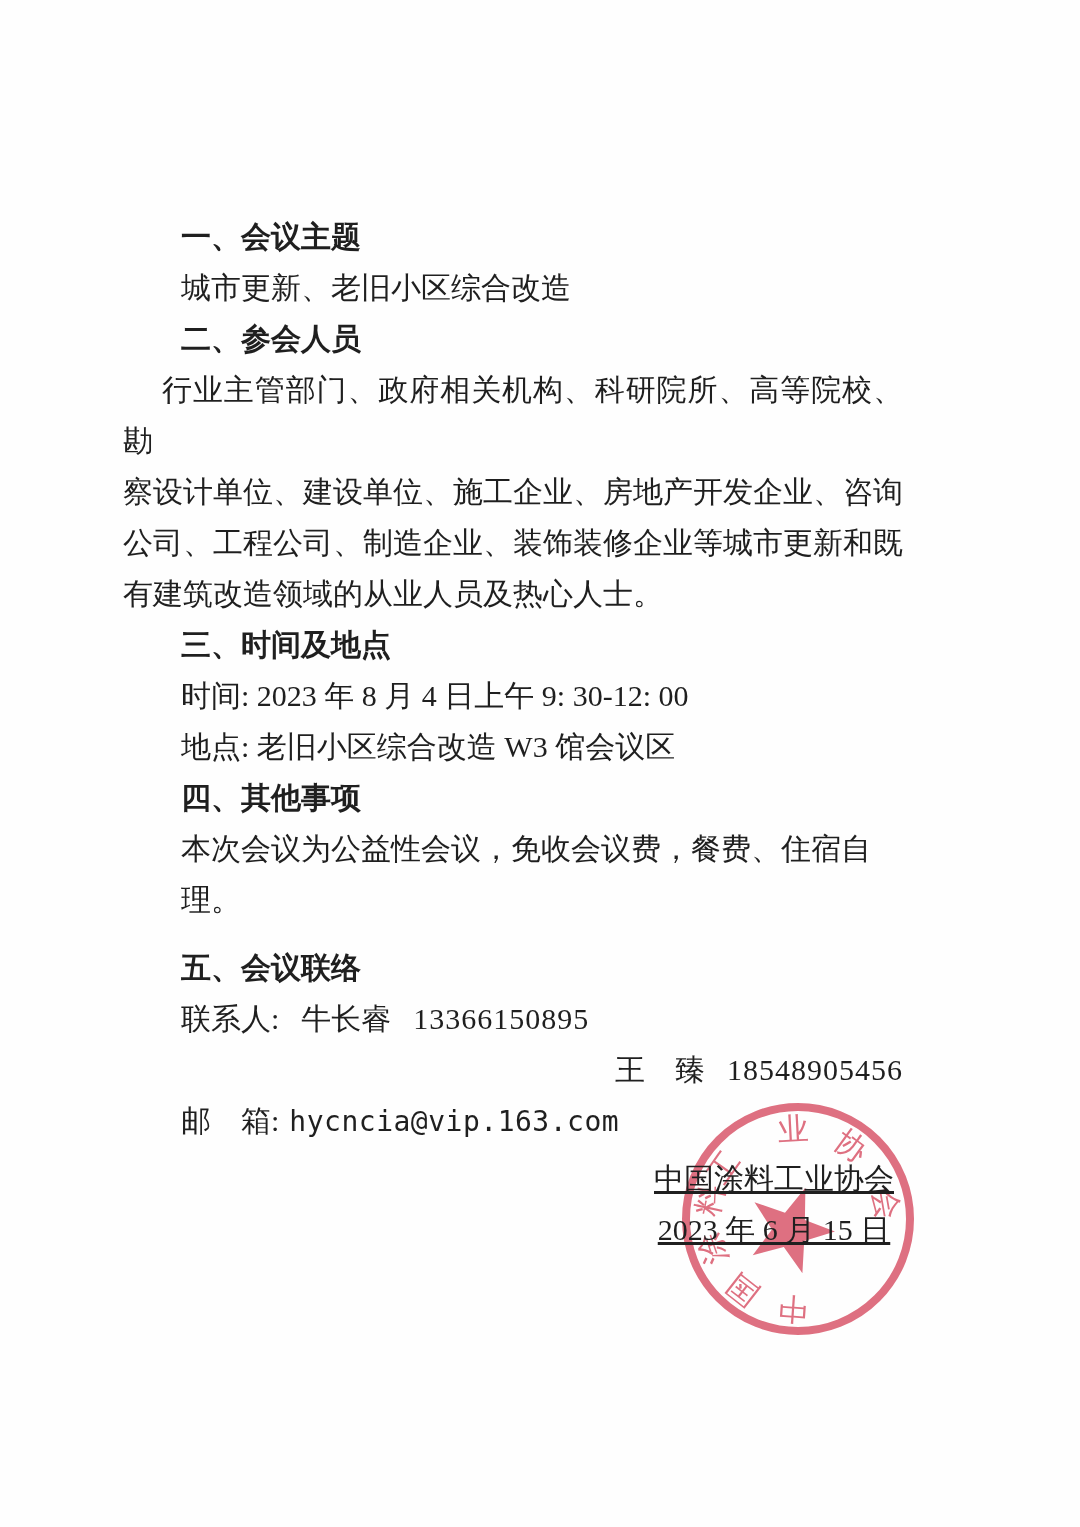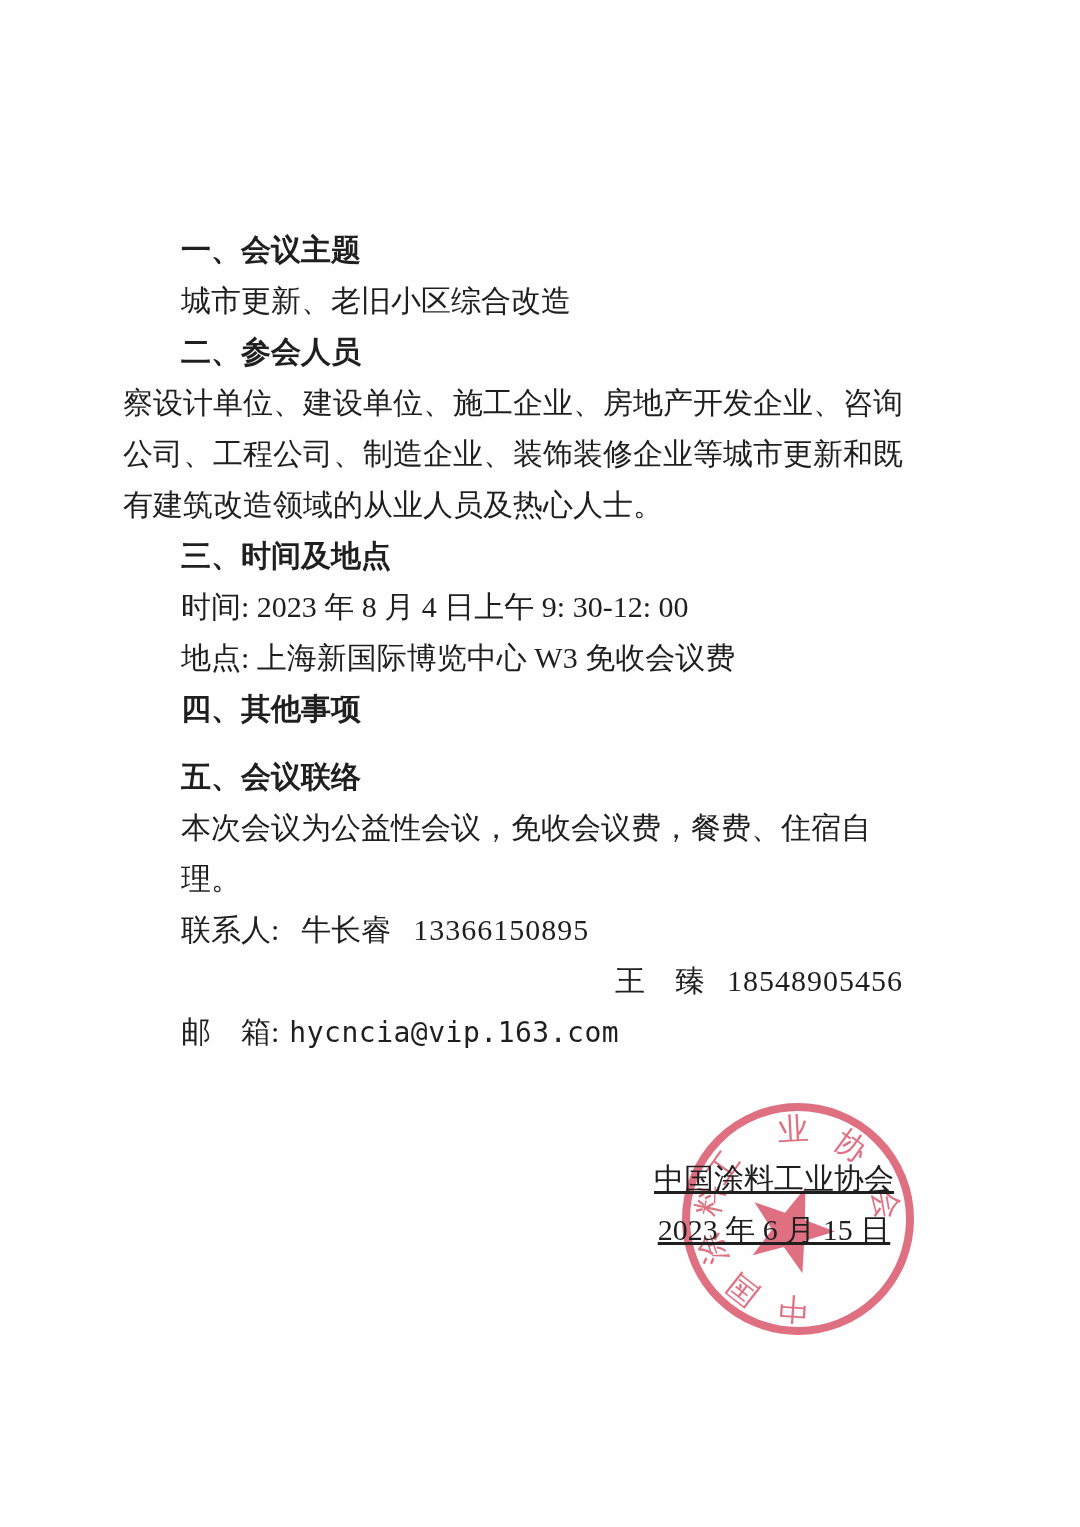--- a/index.html
+++ b/index.html
@@ -7,21 +7,21 @@
   body {
     width:1080px; height:1527px;
     background:#fefefe;
     position:relative;
     overflow:hidden;
     font-family:"Liberation Serif", serif;
     color:#1f1f1f;
   }
   .doc {
     position:absolute;
-    left:123px; top:224px;
+    left:123px; top:211px;
     width:780px;
     font-size:30px;
     line-height:51px;
     z-index:2;
   }
   .line { min-height:51px; }
   .heading { font-weight:bold; }
   .indent { padding-left:58px; }
   .p-indent { text-indent:39px; }
   .justify { text-align:justify; text-align-last:justify; text-justify:inter-character; }
@@ -56,32 +56,33 @@
 </style>
 </head>
 <body>
 
 <div class="doc">
 
   <div class="line indent heading">一、会议主题</div>
   <div class="line indent">城市更新、老旧小区综合改造</div>
 
   <div class="line indent heading">二、参会人员</div>
+  <div class="line p-indent justify">行业主管部门、政府相关机构、科研院所、高等院校、勘</div>
   <div class="line justify">察设计单位、建设单位、施工企业、房地产开发企业、咨询</div>
   <div class="line justify">公司、工程公司、制造企业、装饰装修企业等城市更新和既</div>
   <div class="line">有建筑改造领域的从业人员及热心人士。</div>
 
   <div class="line indent heading">三、时间及地点</div>
   <div class="line indent">时间: 2023 年 8 月 4 日上午 9: 30-12: 00</div>
-  <div class="line indent">地点: 上海新国际博览中心 W3 免收会议费</div>
+  <div class="line indent">地点: 老旧小区综合改造 W3 馆会议区</div>
 
   <div class="line indent heading">四、其他事项</div>
+  <div class="line indent">本次会议为公益性会议，免收会议费，餐费、住宿自理。</div>
+
   <div class="line indent heading gap-before">五、会议联络</div>
-
-  <div class="line indent">本次会议为公益性会议，免收会议费，餐费、住宿自理。</div>
 
   <div class="line indent">
     <span>联系人:</span><span class="contact-name">牛长睿</span><span class="contact-phone">13366150895</span>
   </div>
 
   <div class="line contact-row2">
     <span>王　臻</span><span class="contact-phone">18548905456</span>
   </div>
 
   <div class="line indent">

